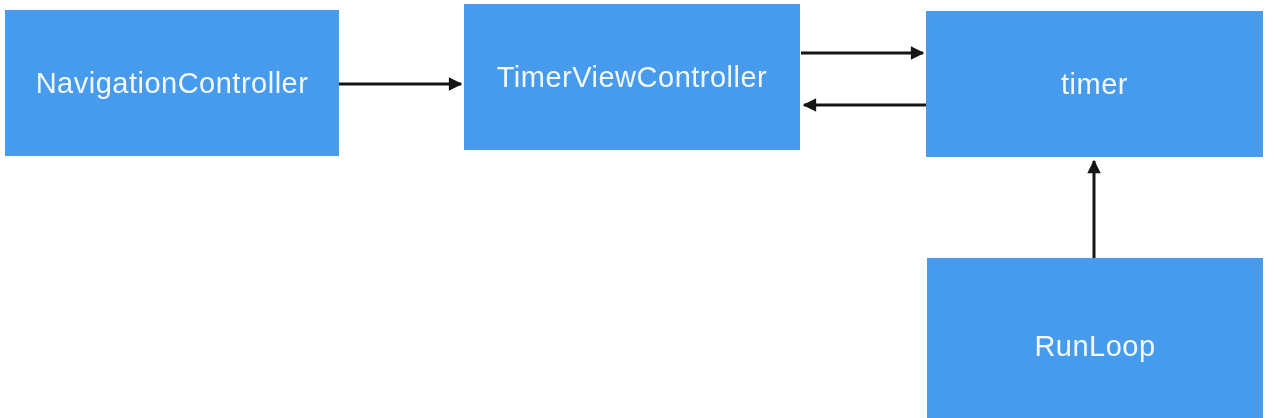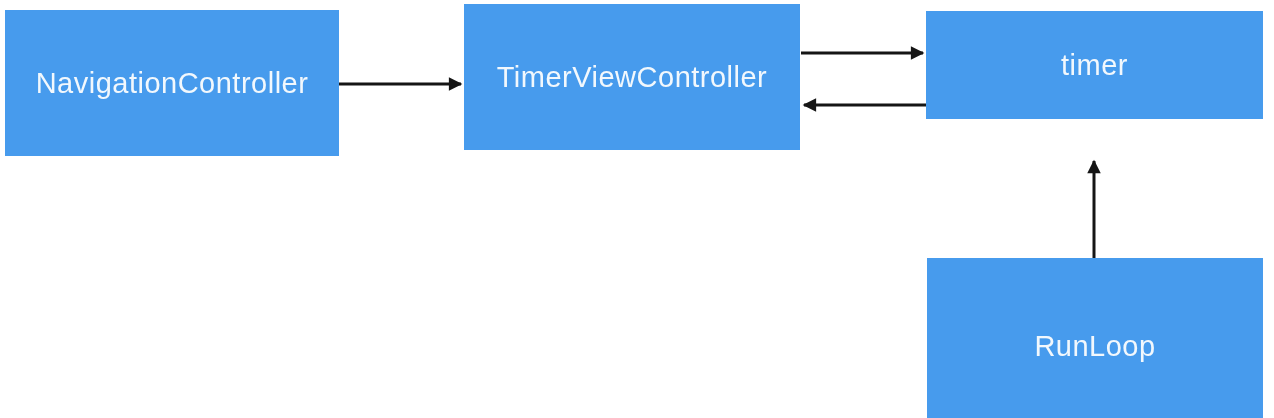--- a/index.html
+++ b/index.html
@@ -23,21 +23,21 @@
     display: flex;
     align-items: center;
     justify-content: center;
     font-size: 29px;
     font-weight: 400;
     letter-spacing: 0.5px;
     box-sizing: border-box;
   }
   .node-navigationcontroller { left: 5px;   top: 10px;  width: 334px; height: 146px; }
   .node-timerviewcontroller  { left: 464px; top: 4px;  width: 336px; height: 146px; }
-  .node-timer                { left: 926px; top: 11px;  width: 337px; height: 108px; }
+  .node-timer                { left: 926px; top: 11px;  width: 337px; height: 146px; }
   .node-runloop              { left: 927px; top: 258px; width: 336px; height: 176px; }
   .arrow-layer {
     position: absolute;
     left: 0; top: 0;
     width: 1274px;
     height: 418px;
     color: var(--arrow-color, #151515);
     pointer-events: none;
   }
 </style>

